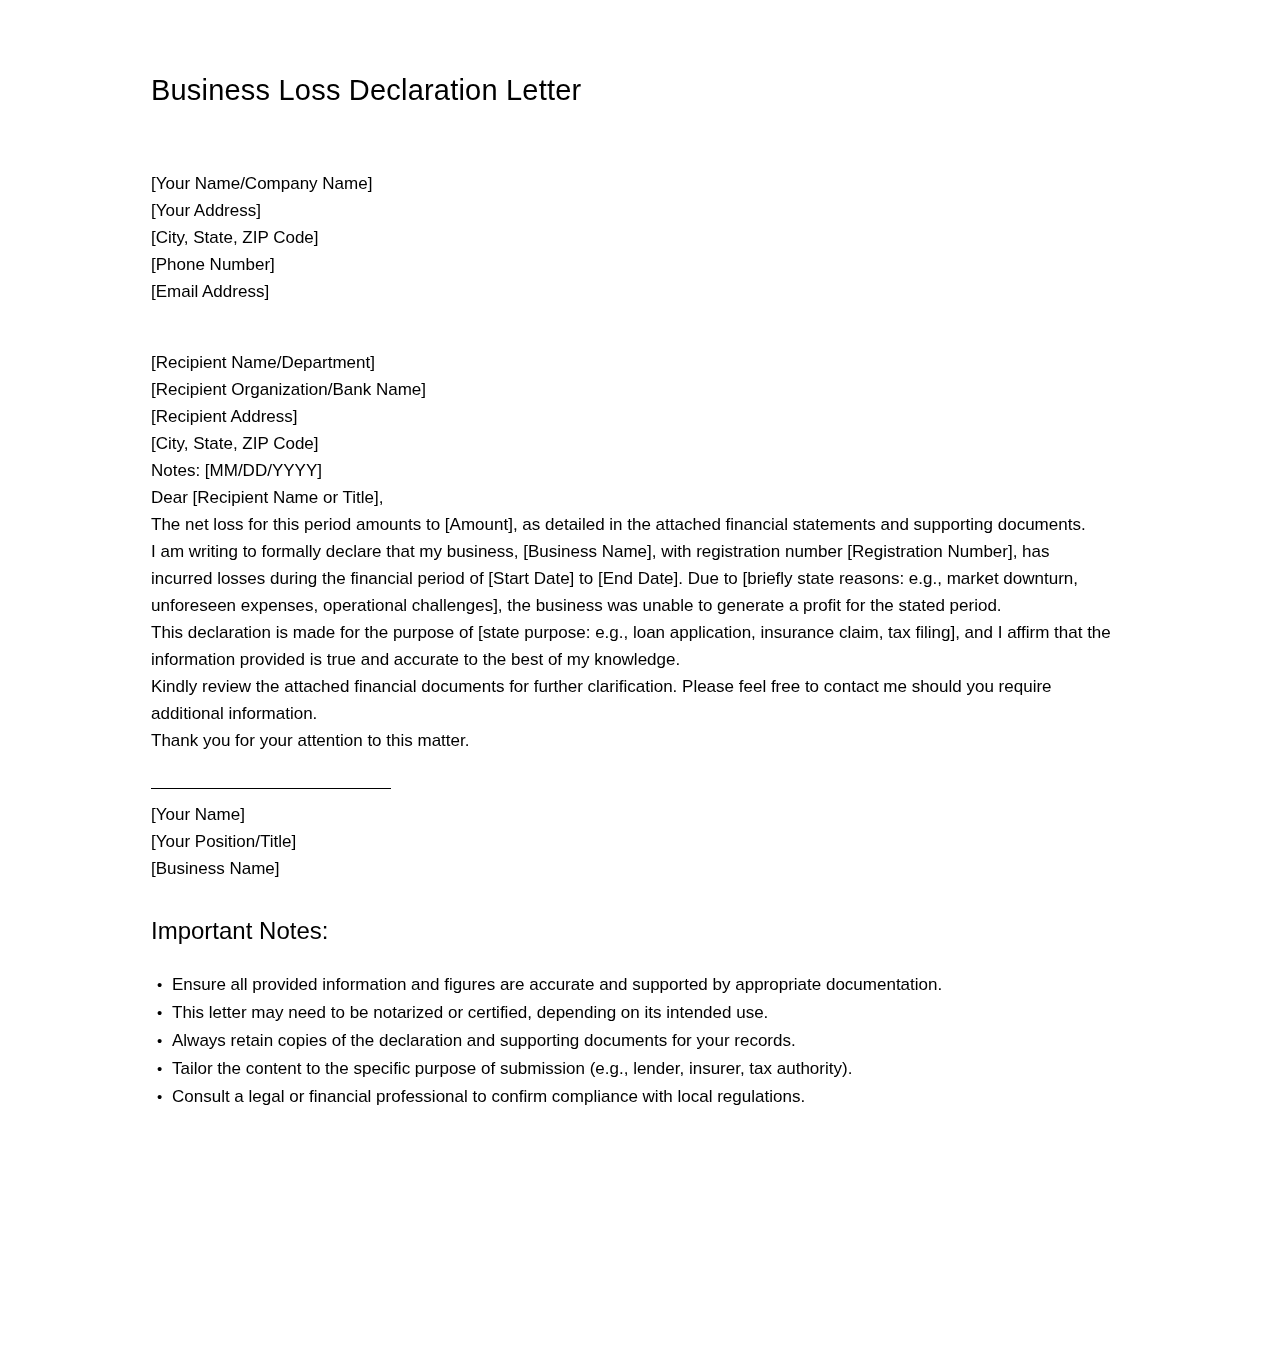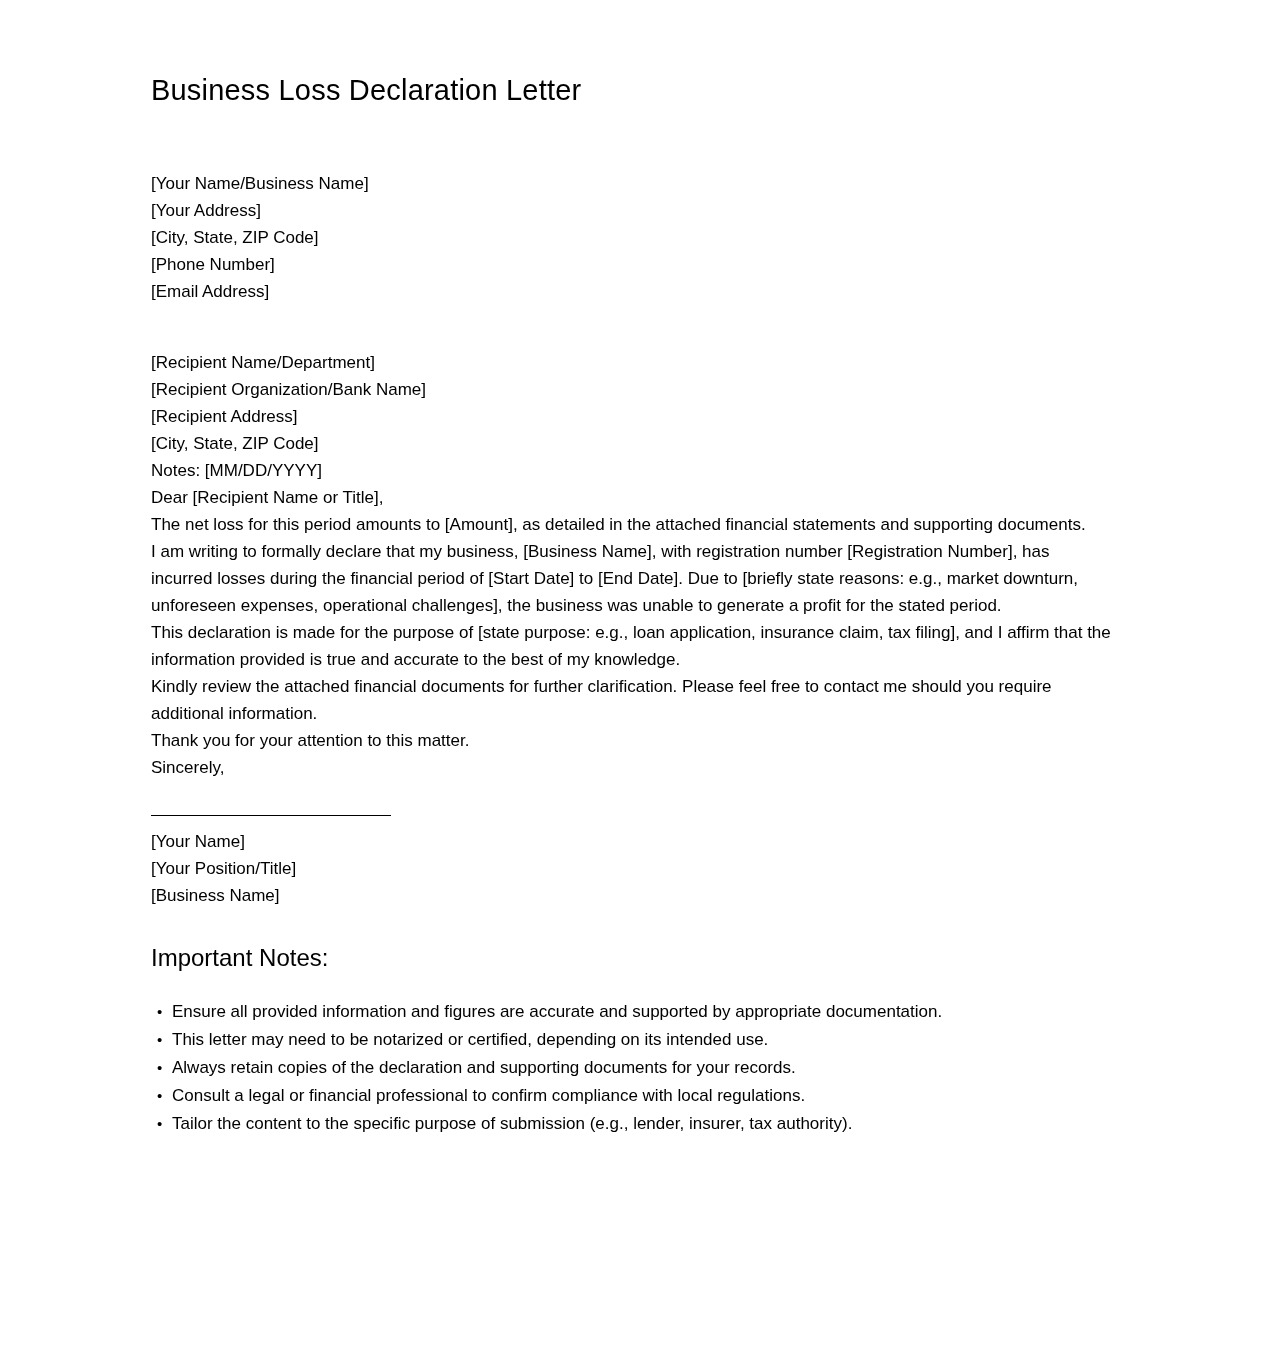--- a/index.html
+++ b/index.html
@@ -77,21 +77,21 @@
   }
 </style>
 </head>
 <body>
 
 <div class="page">
 
   <h1 class="doc-title">Business Loss Declaration Letter</h1>
 
   <div class="addr-block sender-block">
-    <div class="addr-line">[Your Name/Business Name]</div>
+    <div class="addr-line">[Your Name/Company Name]</div>
     <div class="addr-line">[Your Address]</div>
     <div class="addr-line">[City, State, ZIP Code]</div>
     <div class="addr-line">[Phone Number]</div>
     <div class="addr-line">[Email Address]</div>
   </div>
 
   <div class="addr-block recipient-block">
     <div class="addr-line">[Recipient Name/Department]</div>
     <div class="addr-line">[Recipient Organization/Bank Name]</div>
     <div class="addr-line">[Recipient Address]</div>
@@ -101,33 +101,32 @@
   <p class="body-text date-line">Notes: [MM/DD/YYYY]</p>
 
   <p class="body-text salutation">Dear [Recipient Name or Title],</p>
 
   <p class="body-text para-2">The net loss for this period amounts to [Amount], as detailed in the attached financial statements and supporting documents.</p>
   <p class="body-text para-1">I am writing to formally declare that my business, [Business Name], with registration number [Registration Number], has incurred losses during the financial period of [Start Date] to [End Date]. Due to [briefly state reasons: e.g., market downturn, unforeseen expenses, operational challenges], the business was unable to generate a profit for the stated period.</p>
   <p class="body-text para-3">This declaration is made for the purpose of [state purpose: e.g., loan application, insurance claim, tax filing], and I affirm that the information provided is true and accurate to the best of my knowledge.</p>
   <p class="body-text para-4">Kindly review the attached financial documents for further clarification. Please feel free to contact me should you require additional information.</p>
   <p class="body-text para-5">Thank you for your attention to this matter.</p>
 
-  <p class="body-text closing">Sincerely,</p>
 
   <div class="signature-line"></div>
 
   <div class="signature-block">
     <div class="sig-name-line">[Your Name]</div>
     <div class="sig-name-line">[Your Position/Title]</div>
     <div class="sig-name-line">[Business Name]</div>
   </div>
 
   <h2 class="notes-heading">Important Notes:</h2>
 
   <ul class="notes-list">
     <li class="note-item">Ensure all provided information and figures are accurate and supported by appropriate documentation.</li>
     <li class="note-item">This letter may need to be notarized or certified, depending on its intended use.</li>
     <li class="note-item">Always retain copies of the declaration and supporting documents for your records.</li>
+    <li class="note-item">Tailor the content to the specific purpose of submission (e.g., lender, insurer, tax authority).</li>
     <li class="note-item">Consult a legal or financial professional to confirm compliance with local regulations.</li>
-    <li class="note-item">Tailor the content to the specific purpose of submission (e.g., lender, insurer, tax authority).</li>
   </ul>
 
 </div>
 
 </body></html>

